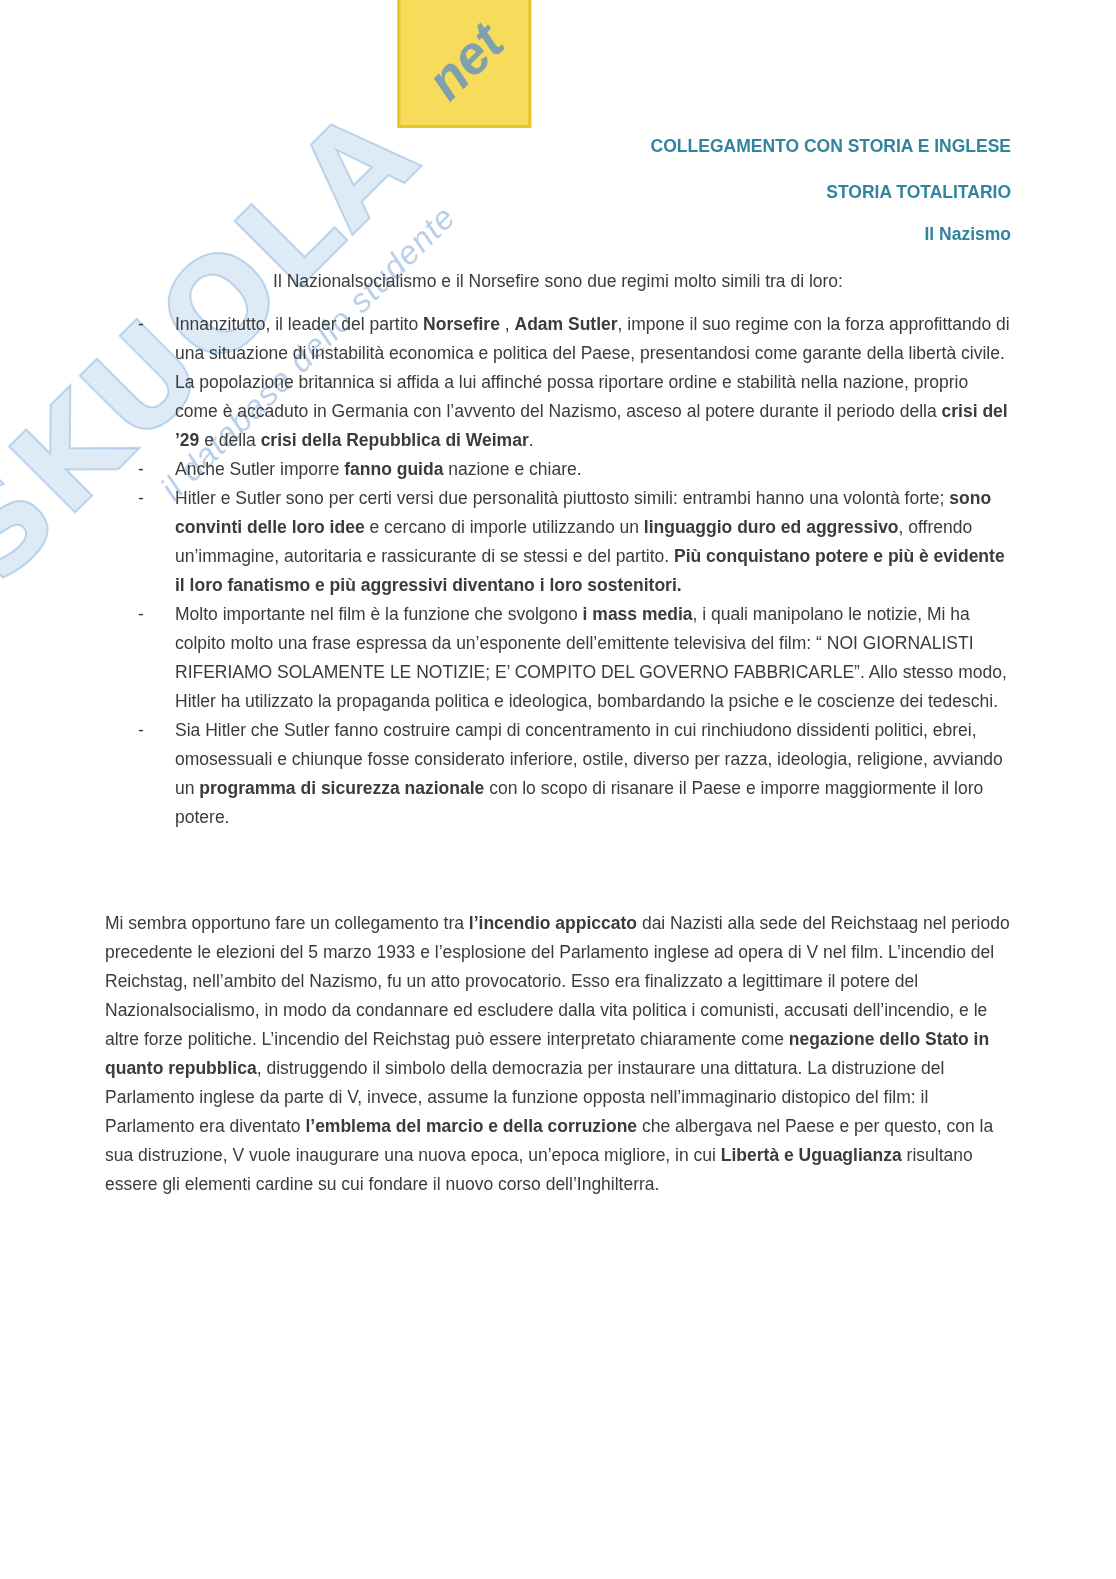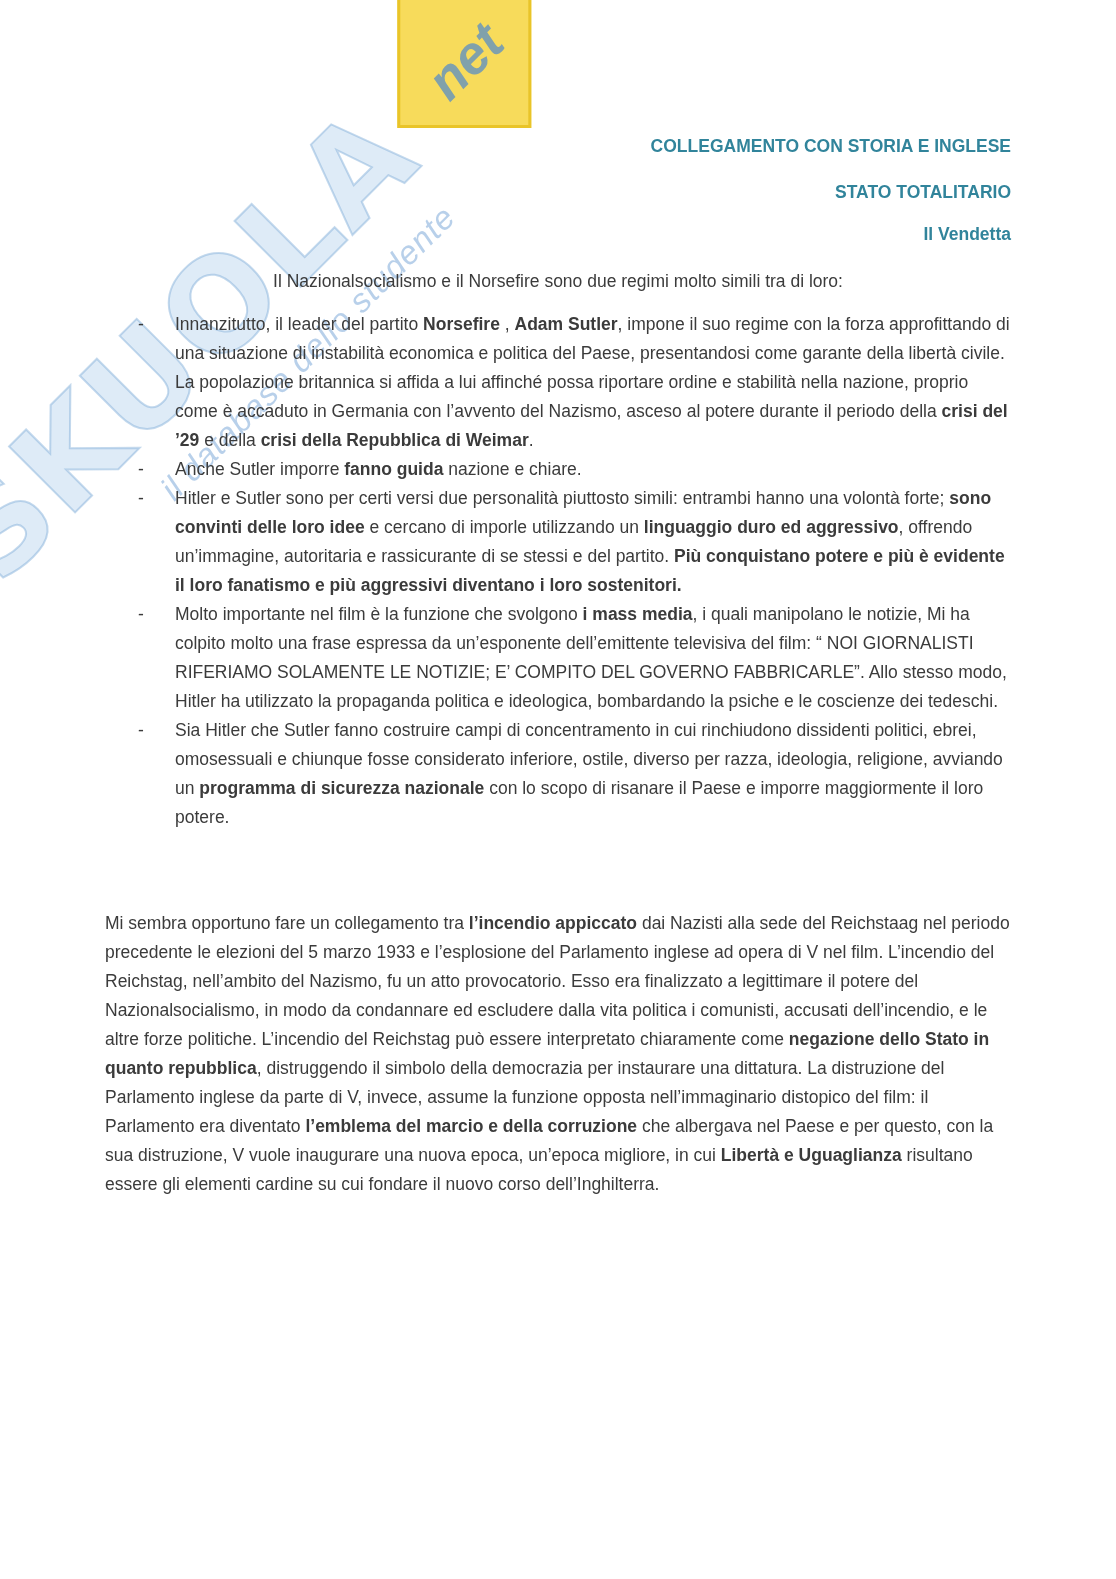--- a/index.html
+++ b/index.html
@@ -109,24 +109,24 @@
         <span class="wm-net">net</span>
       </span>
     </div>
     <div class="wm-tagline">il database dello studente</div>
   </div>
 
   <div class="content">
 
     <p class="doc-title">COLLEGAMENTO CON STORIA E INGLESE</p>
 
-    <p class="doc-subtitle">STATO TOTALITARIO</p>
+    <p class="doc-subtitle">STORIA TOTALITARIO</p>
 
 
-    <p class="section-heading">Il Vendetta</p>
+    <p class="section-heading">Il Nazismo</p>
 
     <p class="list-intro"><span>Il Nazionalsocialismo e il Norsefire sono due regimi molto simili tra di loro:</span></p>
 
     <div class="bullet-list">
         <div class="bullet">
           <span class="dash">-</span>
           <div class="bullet-text"><span>Innanzitutto, il leader del partito </span><span class="b">Norsefire</span><span> , </span><span class="b">Adam Sutler</span><span>, impone il suo regime con la forza approfittando di una situazione  di instabilità economica e politica del Paese, presentandosi come garante della libertà civile. La popolazione britannica si affida a lui affinché possa riportare ordine e stabilità nella nazione, proprio come è accaduto in Germania con l’avvento del Nazismo, asceso al potere durante il periodo della </span><span class="b">crisi del ’29</span><span> e della </span><span class="b">crisi della Repubblica di Weimar</span><span>.</span></div>
         </div>
         <div class="bullet">
           <span class="dash">-</span>

